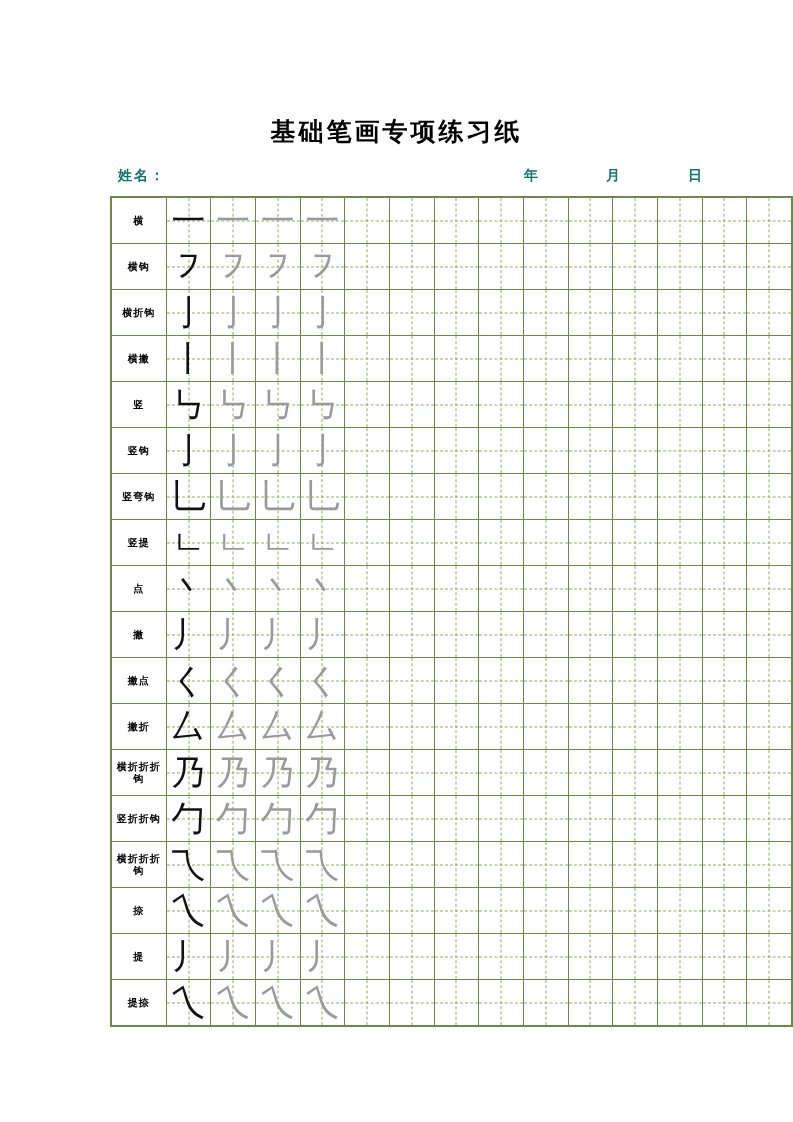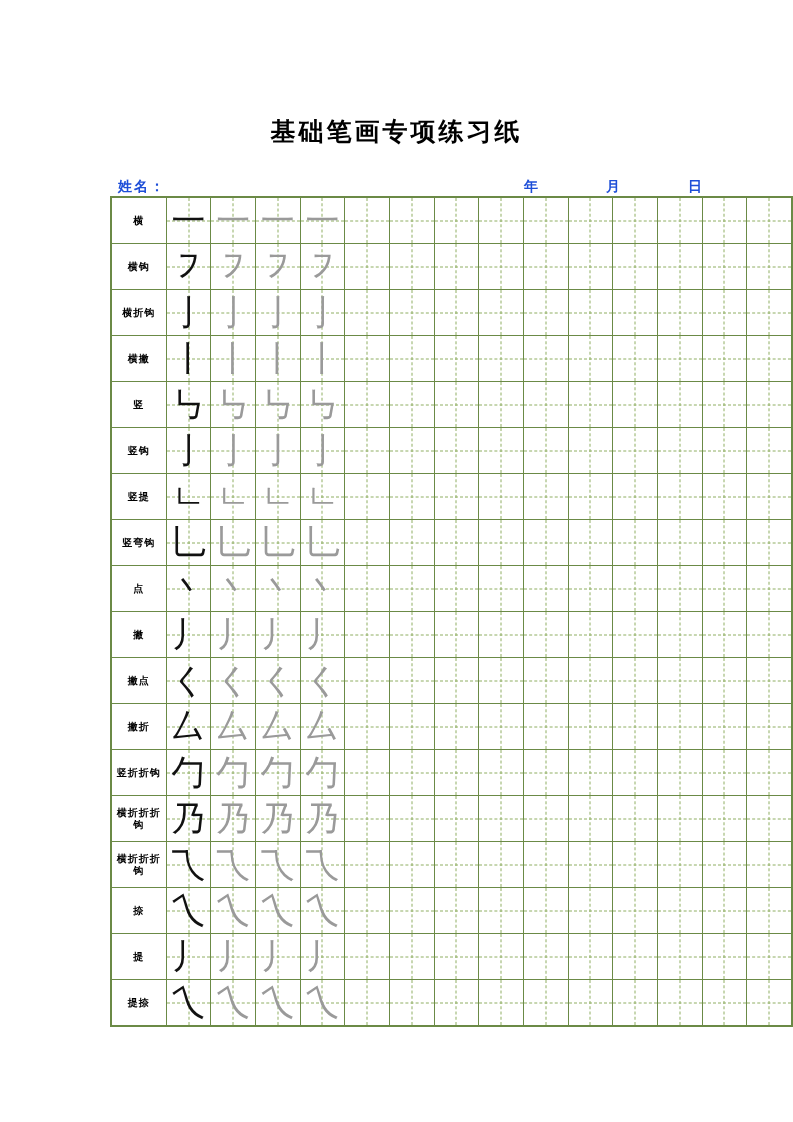--- a/index.html
+++ b/index.html
@@ -27,25 +27,25 @@
     width: 793px;
     text-align: center;
     font-family: "DejaVu Serif", serif;
     font-size: 25px;
     font-weight: bold;
     letter-spacing: 3px;
     color: #000;
   }
   .header-row {
     position: absolute;
-    top: 176px;
+    top: 165px;
     left: 110px;
     width: 600px;
     height: 24px;
-    color: #1d4ed8;
+    color: #0f766e;
     font-family: "DejaVu Serif", serif;
     font-size: 14px;
     font-weight: bold;
     letter-spacing: 2px;
   }
   .header-row .name-label {
     position: absolute;
     left: 8px;
     top: 2px;
   }
@@ -516,20 +516,83 @@
             <td class="box">
               <span class="vline"></span>
               <span class="hline"></span>
             </td>
             <td class="box">
               <span class="vline"></span>
               <span class="hline"></span>
             </td>
           </tr>
           <tr>
+            <td class="label-cell">竖弯钩</td>
+            <td class="box">
+              <span class="vline"></span>
+              <span class="hline"></span>
+              <span class="glyph dark">乚</span>
+            </td>
+            <td class="box">
+              <span class="vline"></span>
+              <span class="hline"></span>
+              <span class="glyph faint">乚</span>
+            </td>
+            <td class="box">
+              <span class="vline"></span>
+              <span class="hline"></span>
+              <span class="glyph faint">乚</span>
+            </td>
+            <td class="box">
+              <span class="vline"></span>
+              <span class="hline"></span>
+              <span class="glyph faint">乚</span>
+            </td>
+            <td class="box">
+              <span class="vline"></span>
+              <span class="hline"></span>
+            </td>
+            <td class="box">
+              <span class="vline"></span>
+              <span class="hline"></span>
+            </td>
+            <td class="box">
+              <span class="vline"></span>
+              <span class="hline"></span>
+            </td>
+            <td class="box">
+              <span class="vline"></span>
+              <span class="hline"></span>
+            </td>
+            <td class="box">
+              <span class="vline"></span>
+              <span class="hline"></span>
+            </td>
+            <td class="box">
+              <span class="vline"></span>
+              <span class="hline"></span>
+            </td>
+            <td class="box">
+              <span class="vline"></span>
+              <span class="hline"></span>
+            </td>
+            <td class="box">
+              <span class="vline"></span>
+              <span class="hline"></span>
+            </td>
+            <td class="box">
+              <span class="vline"></span>
+              <span class="hline"></span>
+            </td>
+            <td class="box">
+              <span class="vline"></span>
+              <span class="hline"></span>
+            </td>
+          </tr>
+          <tr>
             <td class="label-cell">竖提</td>
             <td class="box">
               <span class="vline"></span>
               <span class="hline"></span>
               <span class="glyph dark">ㄴ</span>
             </td>
             <td class="box">
               <span class="vline"></span>
               <span class="hline"></span>
               <span class="glyph faint">ㄴ</span>
@@ -579,83 +642,20 @@
             <td class="box">
               <span class="vline"></span>
               <span class="hline"></span>
             </td>
             <td class="box">
               <span class="vline"></span>
               <span class="hline"></span>
             </td>
           </tr>
           <tr>
-            <td class="label-cell">竖弯钩</td>
-            <td class="box">
-              <span class="vline"></span>
-              <span class="hline"></span>
-              <span class="glyph dark">乚</span>
-            </td>
-            <td class="box">
-              <span class="vline"></span>
-              <span class="hline"></span>
-              <span class="glyph faint">乚</span>
-            </td>
-            <td class="box">
-              <span class="vline"></span>
-              <span class="hline"></span>
-              <span class="glyph faint">乚</span>
-            </td>
-            <td class="box">
-              <span class="vline"></span>
-              <span class="hline"></span>
-              <span class="glyph faint">乚</span>
-            </td>
-            <td class="box">
-              <span class="vline"></span>
-              <span class="hline"></span>
-            </td>
-            <td class="box">
-              <span class="vline"></span>
-              <span class="hline"></span>
-            </td>
-            <td class="box">
-              <span class="vline"></span>
-              <span class="hline"></span>
-            </td>
-            <td class="box">
-              <span class="vline"></span>
-              <span class="hline"></span>
-            </td>
-            <td class="box">
-              <span class="vline"></span>
-              <span class="hline"></span>
-            </td>
-            <td class="box">
-              <span class="vline"></span>
-              <span class="hline"></span>
-            </td>
-            <td class="box">
-              <span class="vline"></span>
-              <span class="hline"></span>
-            </td>
-            <td class="box">
-              <span class="vline"></span>
-              <span class="hline"></span>
-            </td>
-            <td class="box">
-              <span class="vline"></span>
-              <span class="hline"></span>
-            </td>
-            <td class="box">
-              <span class="vline"></span>
-              <span class="hline"></span>
-            </td>
-          </tr>
-          <tr>
             <td class="label-cell">点</td>
             <td class="box">
               <span class="vline"></span>
               <span class="hline"></span>
               <span class="glyph dark">丶</span>
             </td>
             <td class="box">
               <span class="vline"></span>
               <span class="hline"></span>
               <span class="glyph faint">丶</span>
@@ -894,103 +894,103 @@
             <td class="box">
               <span class="vline"></span>
               <span class="hline"></span>
             </td>
             <td class="box">
               <span class="vline"></span>
               <span class="hline"></span>
             </td>
           </tr>
           <tr>
+            <td class="label-cell">横折折折钩</td>
+            <td class="box">
+              <span class="vline"></span>
+              <span class="hline"></span>
+              <span class="glyph dark">乃</span>
+            </td>
+            <td class="box">
+              <span class="vline"></span>
+              <span class="hline"></span>
+              <span class="glyph faint">乃</span>
+            </td>
+            <td class="box">
+              <span class="vline"></span>
+              <span class="hline"></span>
+              <span class="glyph faint">乃</span>
+            </td>
+            <td class="box">
+              <span class="vline"></span>
+              <span class="hline"></span>
+              <span class="glyph faint">乃</span>
+            </td>
+            <td class="box">
+              <span class="vline"></span>
+              <span class="hline"></span>
+            </td>
+            <td class="box">
+              <span class="vline"></span>
+              <span class="hline"></span>
+            </td>
+            <td class="box">
+              <span class="vline"></span>
+              <span class="hline"></span>
+            </td>
+            <td class="box">
+              <span class="vline"></span>
+              <span class="hline"></span>
+            </td>
+            <td class="box">
+              <span class="vline"></span>
+              <span class="hline"></span>
+            </td>
+            <td class="box">
+              <span class="vline"></span>
+              <span class="hline"></span>
+            </td>
+            <td class="box">
+              <span class="vline"></span>
+              <span class="hline"></span>
+            </td>
+            <td class="box">
+              <span class="vline"></span>
+              <span class="hline"></span>
+            </td>
+            <td class="box">
+              <span class="vline"></span>
+              <span class="hline"></span>
+            </td>
+            <td class="box">
+              <span class="vline"></span>
+              <span class="hline"></span>
+            </td>
+          </tr>
+          <tr>
             <td class="label-cell">竖折折钩</td>
             <td class="box">
               <span class="vline"></span>
               <span class="hline"></span>
               <span class="glyph dark">勹</span>
             </td>
             <td class="box">
               <span class="vline"></span>
               <span class="hline"></span>
               <span class="glyph faint">勹</span>
             </td>
             <td class="box">
               <span class="vline"></span>
               <span class="hline"></span>
               <span class="glyph faint">勹</span>
             </td>
             <td class="box">
               <span class="vline"></span>
               <span class="hline"></span>
               <span class="glyph faint">勹</span>
-            </td>
-            <td class="box">
-              <span class="vline"></span>
-              <span class="hline"></span>
-            </td>
-            <td class="box">
-              <span class="vline"></span>
-              <span class="hline"></span>
-            </td>
-            <td class="box">
-              <span class="vline"></span>
-              <span class="hline"></span>
-            </td>
-            <td class="box">
-              <span class="vline"></span>
-              <span class="hline"></span>
-            </td>
-            <td class="box">
-              <span class="vline"></span>
-              <span class="hline"></span>
-            </td>
-            <td class="box">
-              <span class="vline"></span>
-              <span class="hline"></span>
-            </td>
-            <td class="box">
-              <span class="vline"></span>
-              <span class="hline"></span>
-            </td>
-            <td class="box">
-              <span class="vline"></span>
-              <span class="hline"></span>
-            </td>
-            <td class="box">
-              <span class="vline"></span>
-              <span class="hline"></span>
-            </td>
-            <td class="box">
-              <span class="vline"></span>
-              <span class="hline"></span>
-            </td>
-          </tr>
-          <tr>
-            <td class="label-cell">横折折折钩</td>
-            <td class="box">
-              <span class="vline"></span>
-              <span class="hline"></span>
-              <span class="glyph dark">乃</span>
-            </td>
-            <td class="box">
-              <span class="vline"></span>
-              <span class="hline"></span>
-              <span class="glyph faint">乃</span>
-            </td>
-            <td class="box">
-              <span class="vline"></span>
-              <span class="hline"></span>
-              <span class="glyph faint">乃</span>
-            </td>
-            <td class="box">
-              <span class="vline"></span>
-              <span class="hline"></span>
-              <span class="glyph faint">乃</span>
             </td>
             <td class="box">
               <span class="vline"></span>
               <span class="hline"></span>
             </td>
             <td class="box">
               <span class="vline"></span>
               <span class="hline"></span>
             </td>
             <td class="box">

